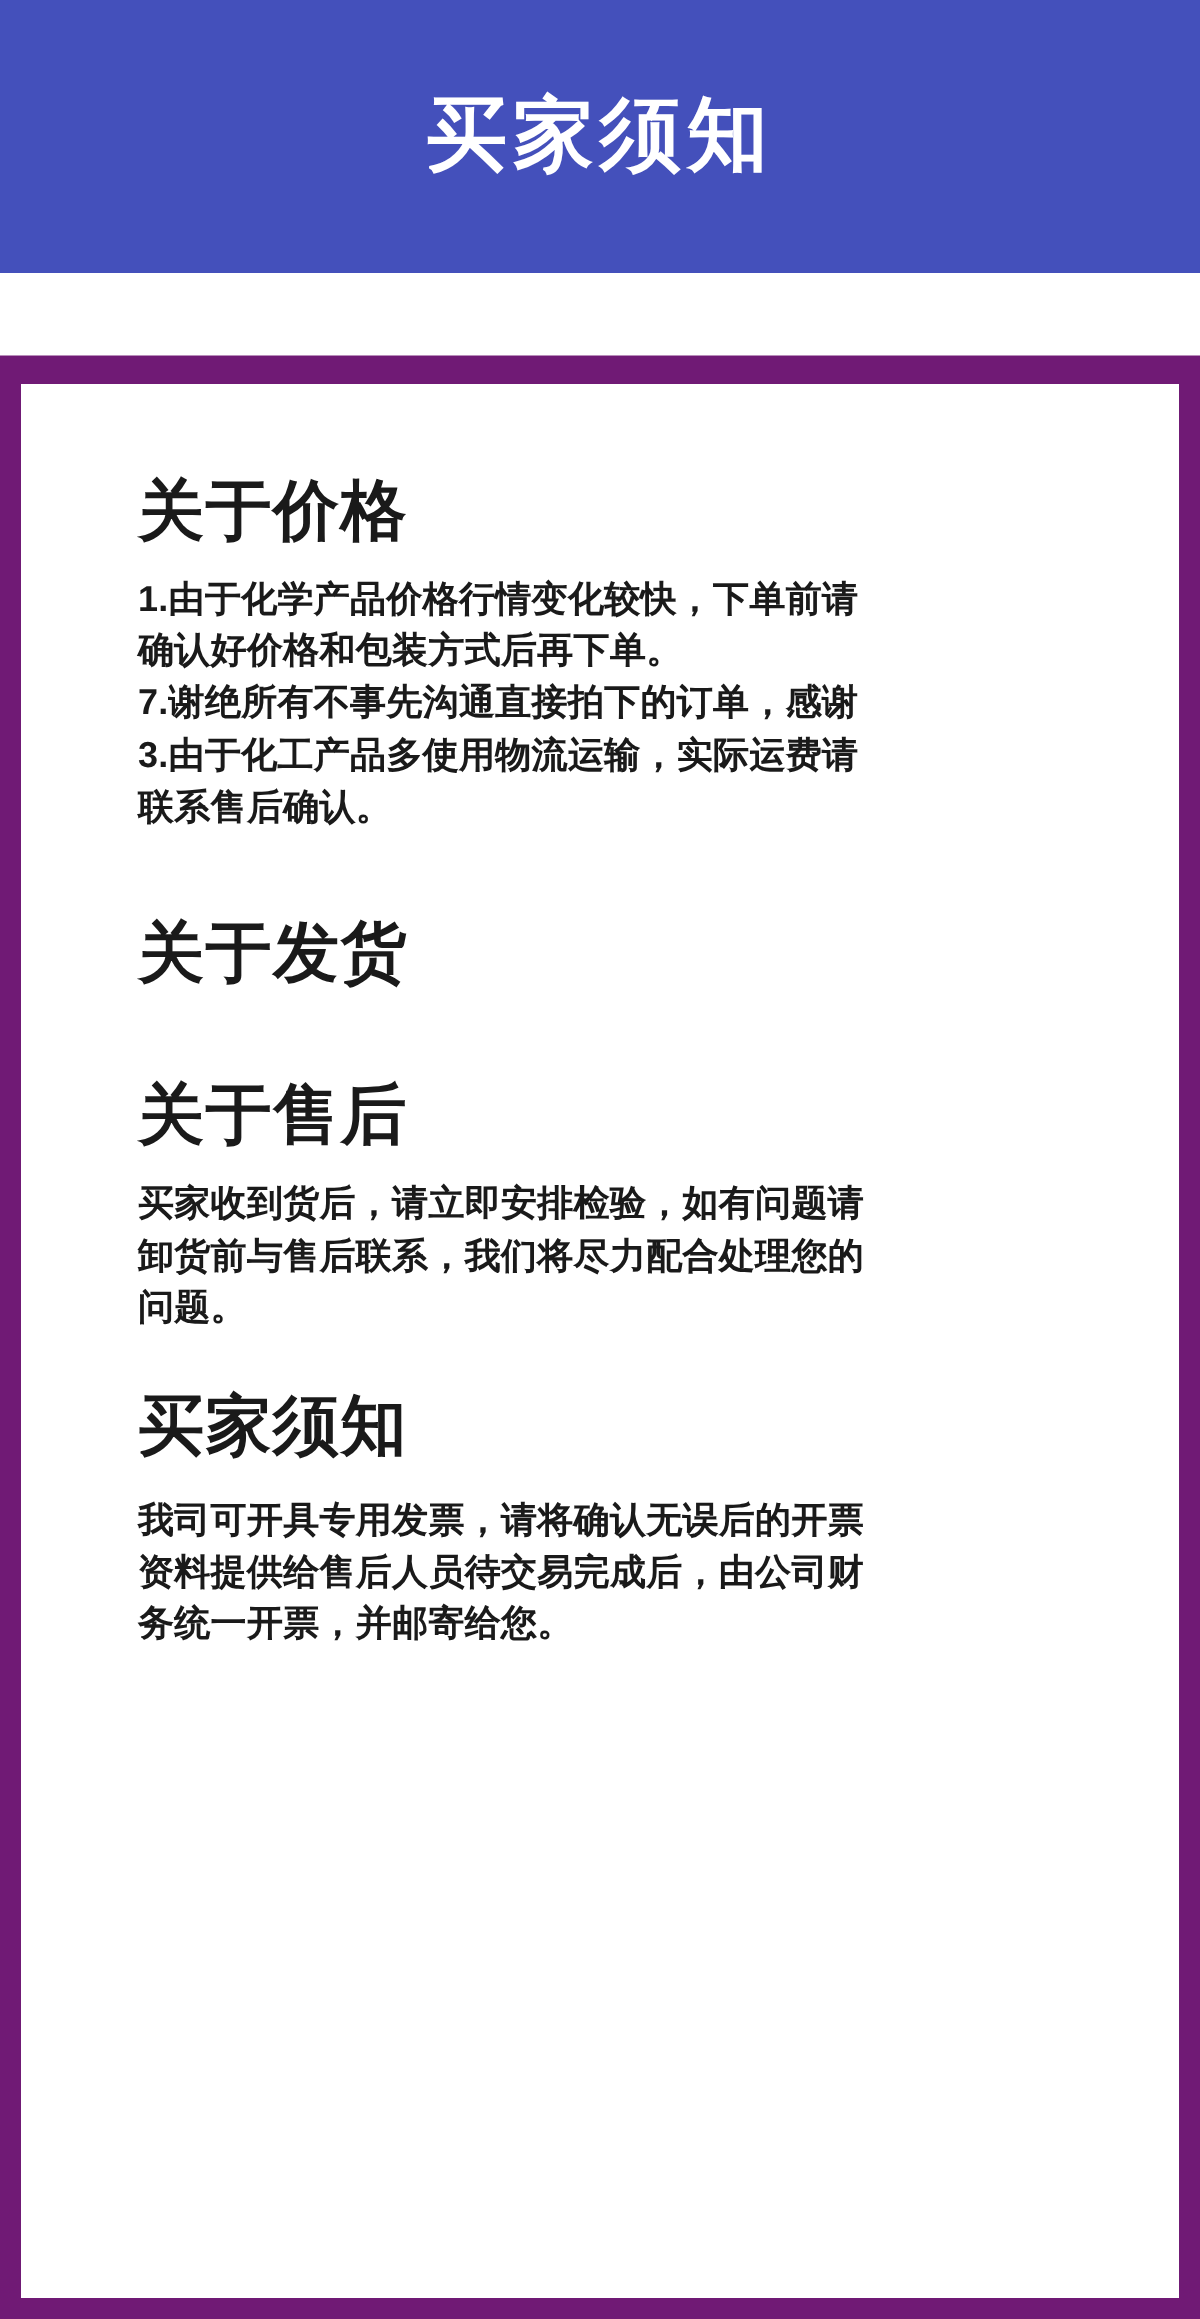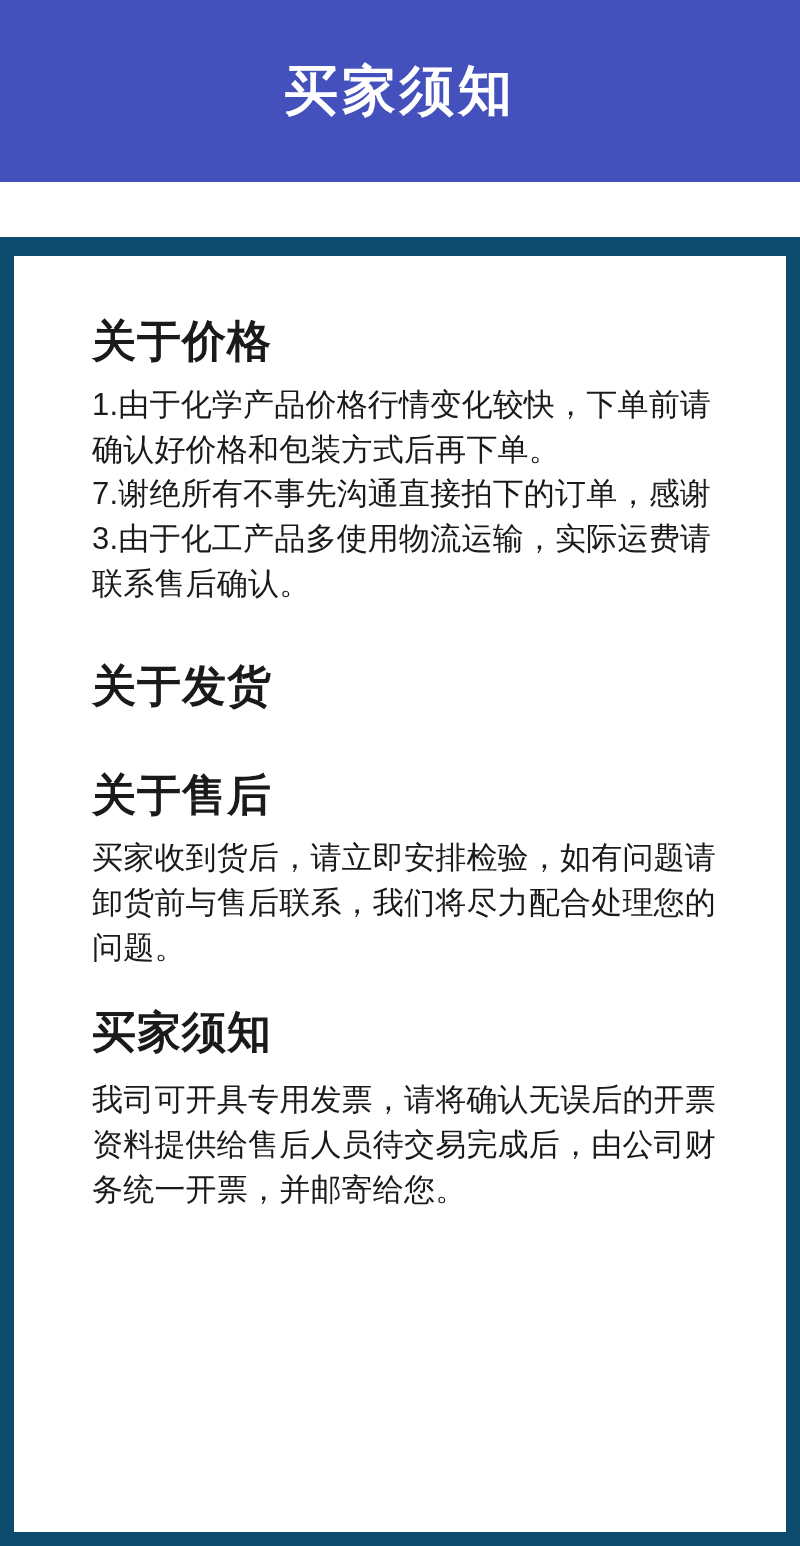--- a/index.html
+++ b/index.html
@@ -10,21 +10,21 @@
     width: 800px;
     height: 1546px;
     background: #ffffff;
     font-family: "Liberation Sans", sans-serif;
     -webkit-font-smoothing: antialiased;
   }
   .page {
     position: relative;
     width: 800px;
     height: 1546px;
-    background: #0c4a6e;
+    background: #701a75;
     box-sizing: border-box;
     overflow: hidden;
   }
   
   .banner {
     position: absolute;
     left: 0;
     top: 0;
     width: 800px;
     height: 182px;
@@ -68,25 +68,26 @@
   }
   .section-title {
     font-size: 44px;
     font-weight: bold;
     color: #1a1a1a;
     line-height: 1.15;
     margin: 0 0 16px 0;
     letter-spacing: 1px;
   }
   .section-body {
-    font-size: 31px;
+    font-size: 24px;
     color: #1a1a1a;
     line-height: 1.45;
     margin: 0;
     letter-spacing: 0.2px;
+    font-weight: bold;
   }
   .section-body .line {
     display: block;
   }
   .sec-price { margin-bottom: 54px; }
   .sec-ship  { margin-bottom: 58px; }
   .sec-after { margin-bottom: 36px; }
   .sec-title-tight { margin-bottom: 20px; }
 </style>
 </head>

